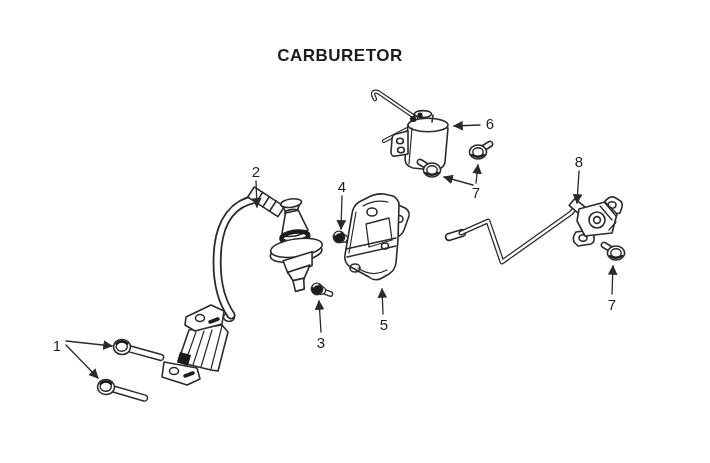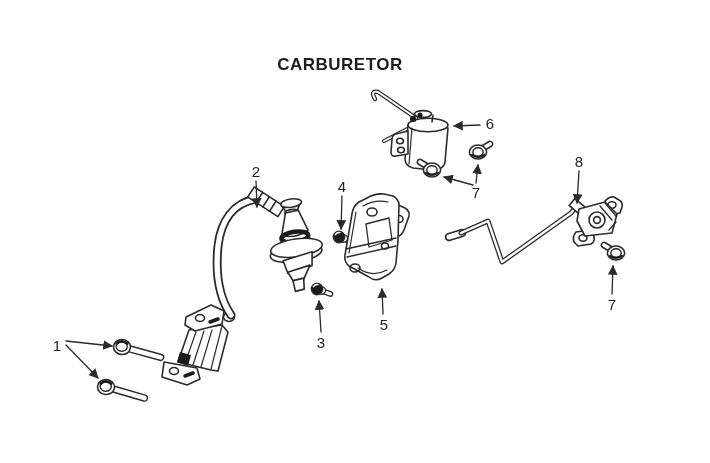--- a/index.html
+++ b/index.html
@@ -2,21 +2,21 @@
 <html><head>
 <meta charset="utf-8">
 <style>
   html,body{margin:0;padding:0;background:#e8e8e8;}
   .screen{
     position:relative;width:710px;height:463px;background:#ffffff;
     font-family:"Liberation Sans",sans-serif;overflow:hidden;
   }
   .diagram-svg{position:absolute;left:0;top:0;}
   .page-title{
-    position:absolute;left:340px;top:65px;transform:translate(-50%,-50%);
+    position:absolute;left:340px;top:56px;transform:translate(-50%,-50%);
     font-size:17px;font-weight:bold;color:#1c1c1c;letter-spacing:.5px;white-space:nowrap;
   }
   .lbl{
     position:absolute;transform:translate(-50%,-50%);
     font-size:15px;color:#1f1f1f;line-height:1;white-space:nowrap;
   }
 </style>
 </head>
 <body>
 

